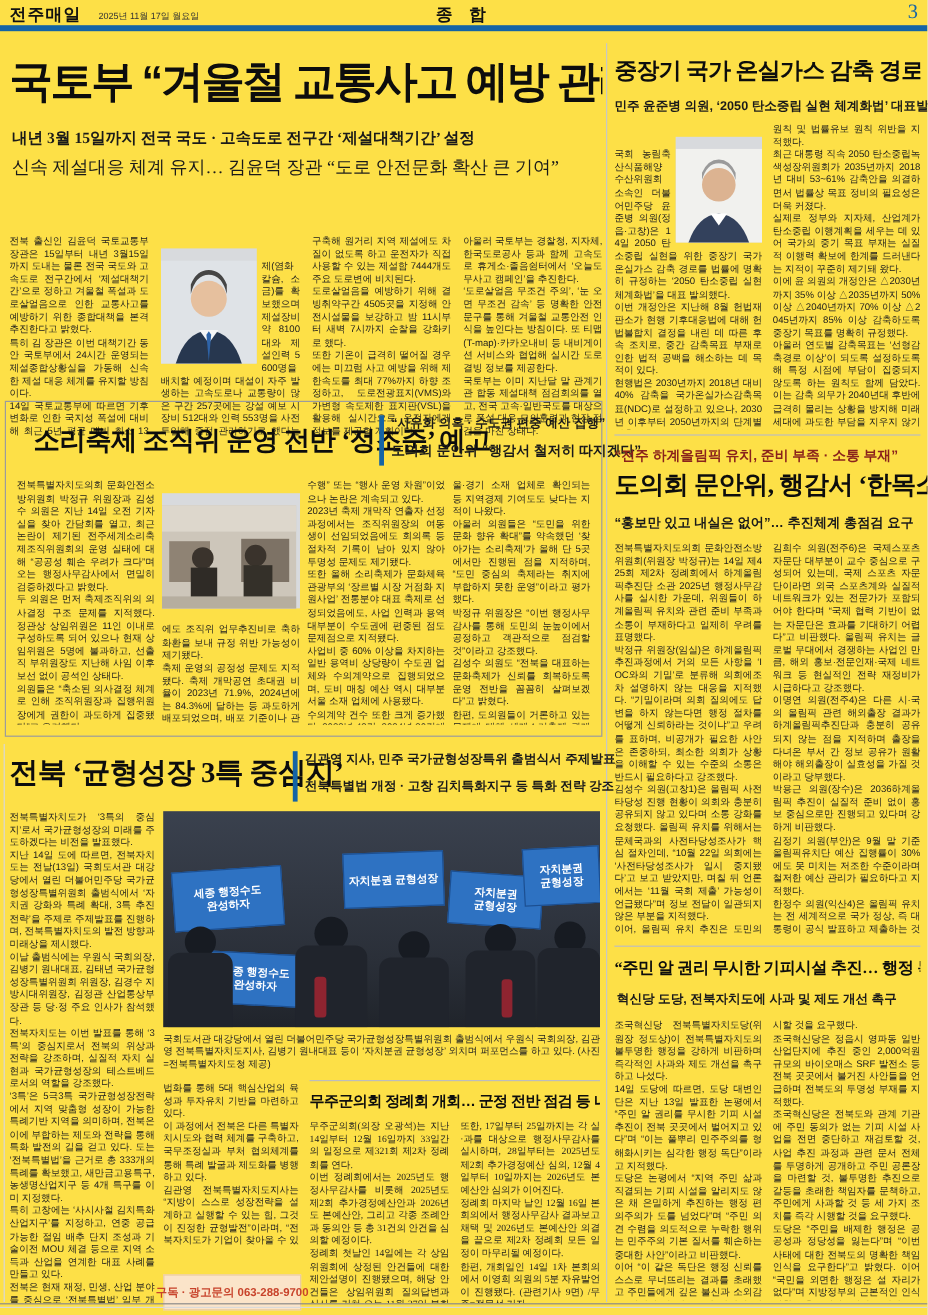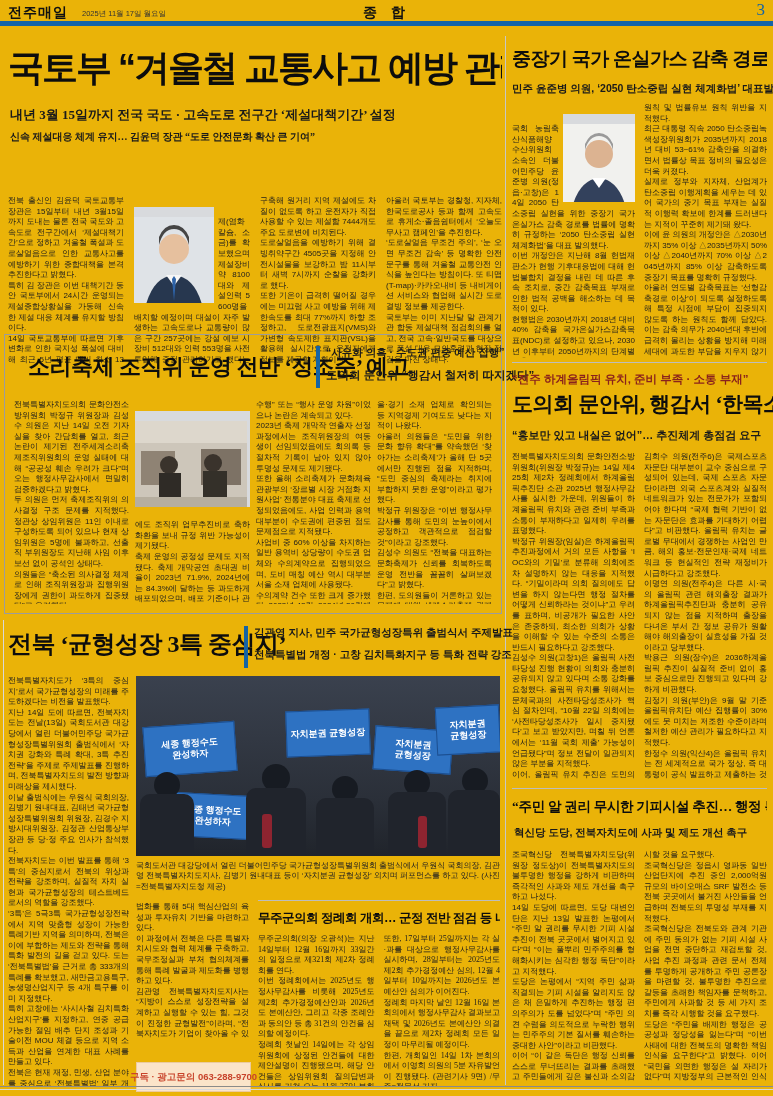--- a/index.html
+++ b/index.html
@@ -1,16 +1,16 @@
 <!DOCTYPE html>
 <html><head>
 <meta charset="utf-8">
 <style>
   html,body{margin:0;padding:0;background:#e8e8e8;}
-  .page{position:relative;width:773px;height:1096px;margin:0 auto;background:#eab308;
+  .page{position:relative;width:773px;height:1096px;margin:0 auto;background:#fde047;
         font-family:"Liberation Sans",sans-serif;color:#111;overflow:hidden;}
   .abs{position:absolute;}
   .serif{font-family:"Liberation Serif",serif;}
   .rule{background:#bdbdbd;}
   .vrule{background:#c7c7c7;}
   .body-cols{display:flex;overflow:hidden;}
   .bcol{font-size:8px;line-height:10.6px;text-align:justify;color:#1c1c1c;
         white-space:pre-line;word-break:break-all;overflow:hidden;}
   .headline{font-weight:bold;color:#0d0d0d;letter-spacing:-0.5px;white-space:nowrap;overflow:hidden;}
   .subhead{font-weight:bold;color:#1a1a1a;white-space:nowrap;overflow:hidden;}
@@ -40,21 +40,21 @@
   <div class="abs" style="left:82px;top:9px;font-size:7.5px;color:#333;">2025년 11월 17일 월요일</div>
   <div class="abs" style="left:0;top:4px;width:773px;text-align:center;font-size:14px;font-weight:bold;letter-spacing:5px;">종 합</div>
   <div class="abs serif" style="right:8px;top:0px;font-size:17px;color:#1464a5;">3</div>
   <div class="abs bluebar" style="left:0;top:21px;width:773px;height:5px;"></div>
 
   <div class="abs vrule" style="left:505px;top:36px;width:1px;height:1049px;"></div>
   <div class="abs vrule" style="left:3px;top:620px;width:1px;height:465px;background:#d8d8d8;"></div>
 
   <div class="abs headline" style="left:8px;top:44px;width:494px;font-size:36px;letter-spacing:-2px;">국토부 “겨울철 교통사고 예방 관리”</div>
   <div class="abs subhead serif" style="left:10px;top:106px;font-size:13px;font-weight:600;">내년 3월 15일까지 전국 국도 · 고속도로 전구간 ‘제설대책기간’ 설정</div>
-  <div class="abs subhead serif" style="left:10px;top:130px;font-size:10px;font-weight:700;">신속 제설대응 체계 유지… 김윤덕 장관 “도로 안전문화 확산 큰 기여”</div>
+  <div class="abs subhead serif" style="left:10px;top:130px;font-size:15px;font-weight:400;">신속 제설대응 체계 유지… 김윤덕 장관 “도로 안전문화 확산 큰 기여”</div>
 
   <div class="abs body-cols" style="left:8px;top:160px;width:494px;height:168px;gap:10px;margin-top:36px;">
     <div class="bcol" style="flex:1;">전북 출신인 김윤덕 국토교통부 장관은 15일부터 내년 3월15일까지 도내는 물론 전국 국도와 고속도로 전구간에서 ‘제설대책기간’으로 정하고 겨울철 폭설과 도로살얼음으로 인한 교통사고를 예방하기 위한 종합대책을 본격 추진한다고 밝혔다.
 특히 김 장관은 이번 대책기간 동안 국토부에서 24시간 운영되는 제설종합상황실을 가동해 신속한 제설 대응 체계를 유지할 방침이다.
 14일 국토교통부에 따르면 기후변화로 인한 국지성 폭설에 대비해 최근 5년 평균 대비 최소 130% 이상의 제설</div>
     <div class="bcol" style="flex:1;">
       <span class="photo float-l" style="width:80px;height:96px;display:block;">
         <svg width="80" height="96" viewBox="0 0 80 96">
           <rect width="80" height="96" fill="#dfe3e7"></rect>
           <circle cx="40" cy="32" r="15" fill="#e6c09e"></circle>

